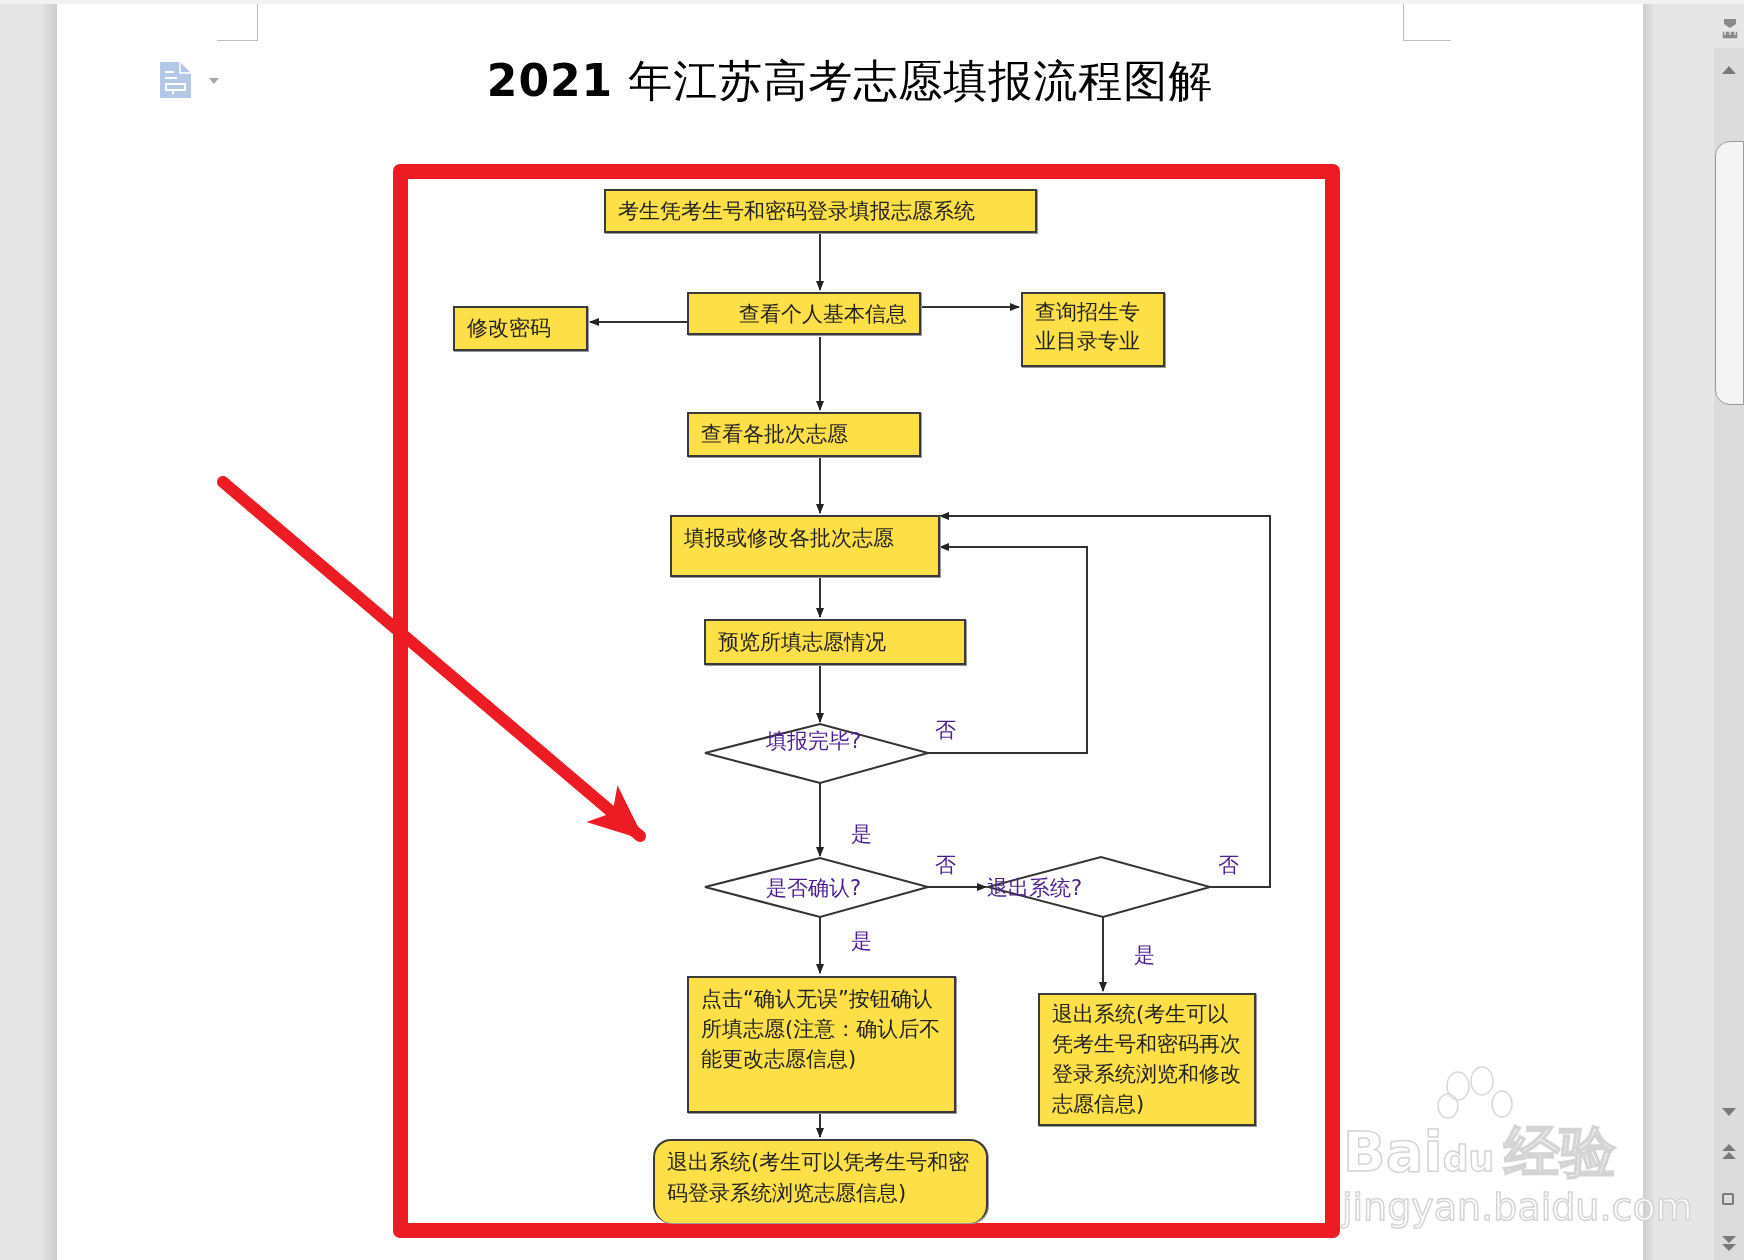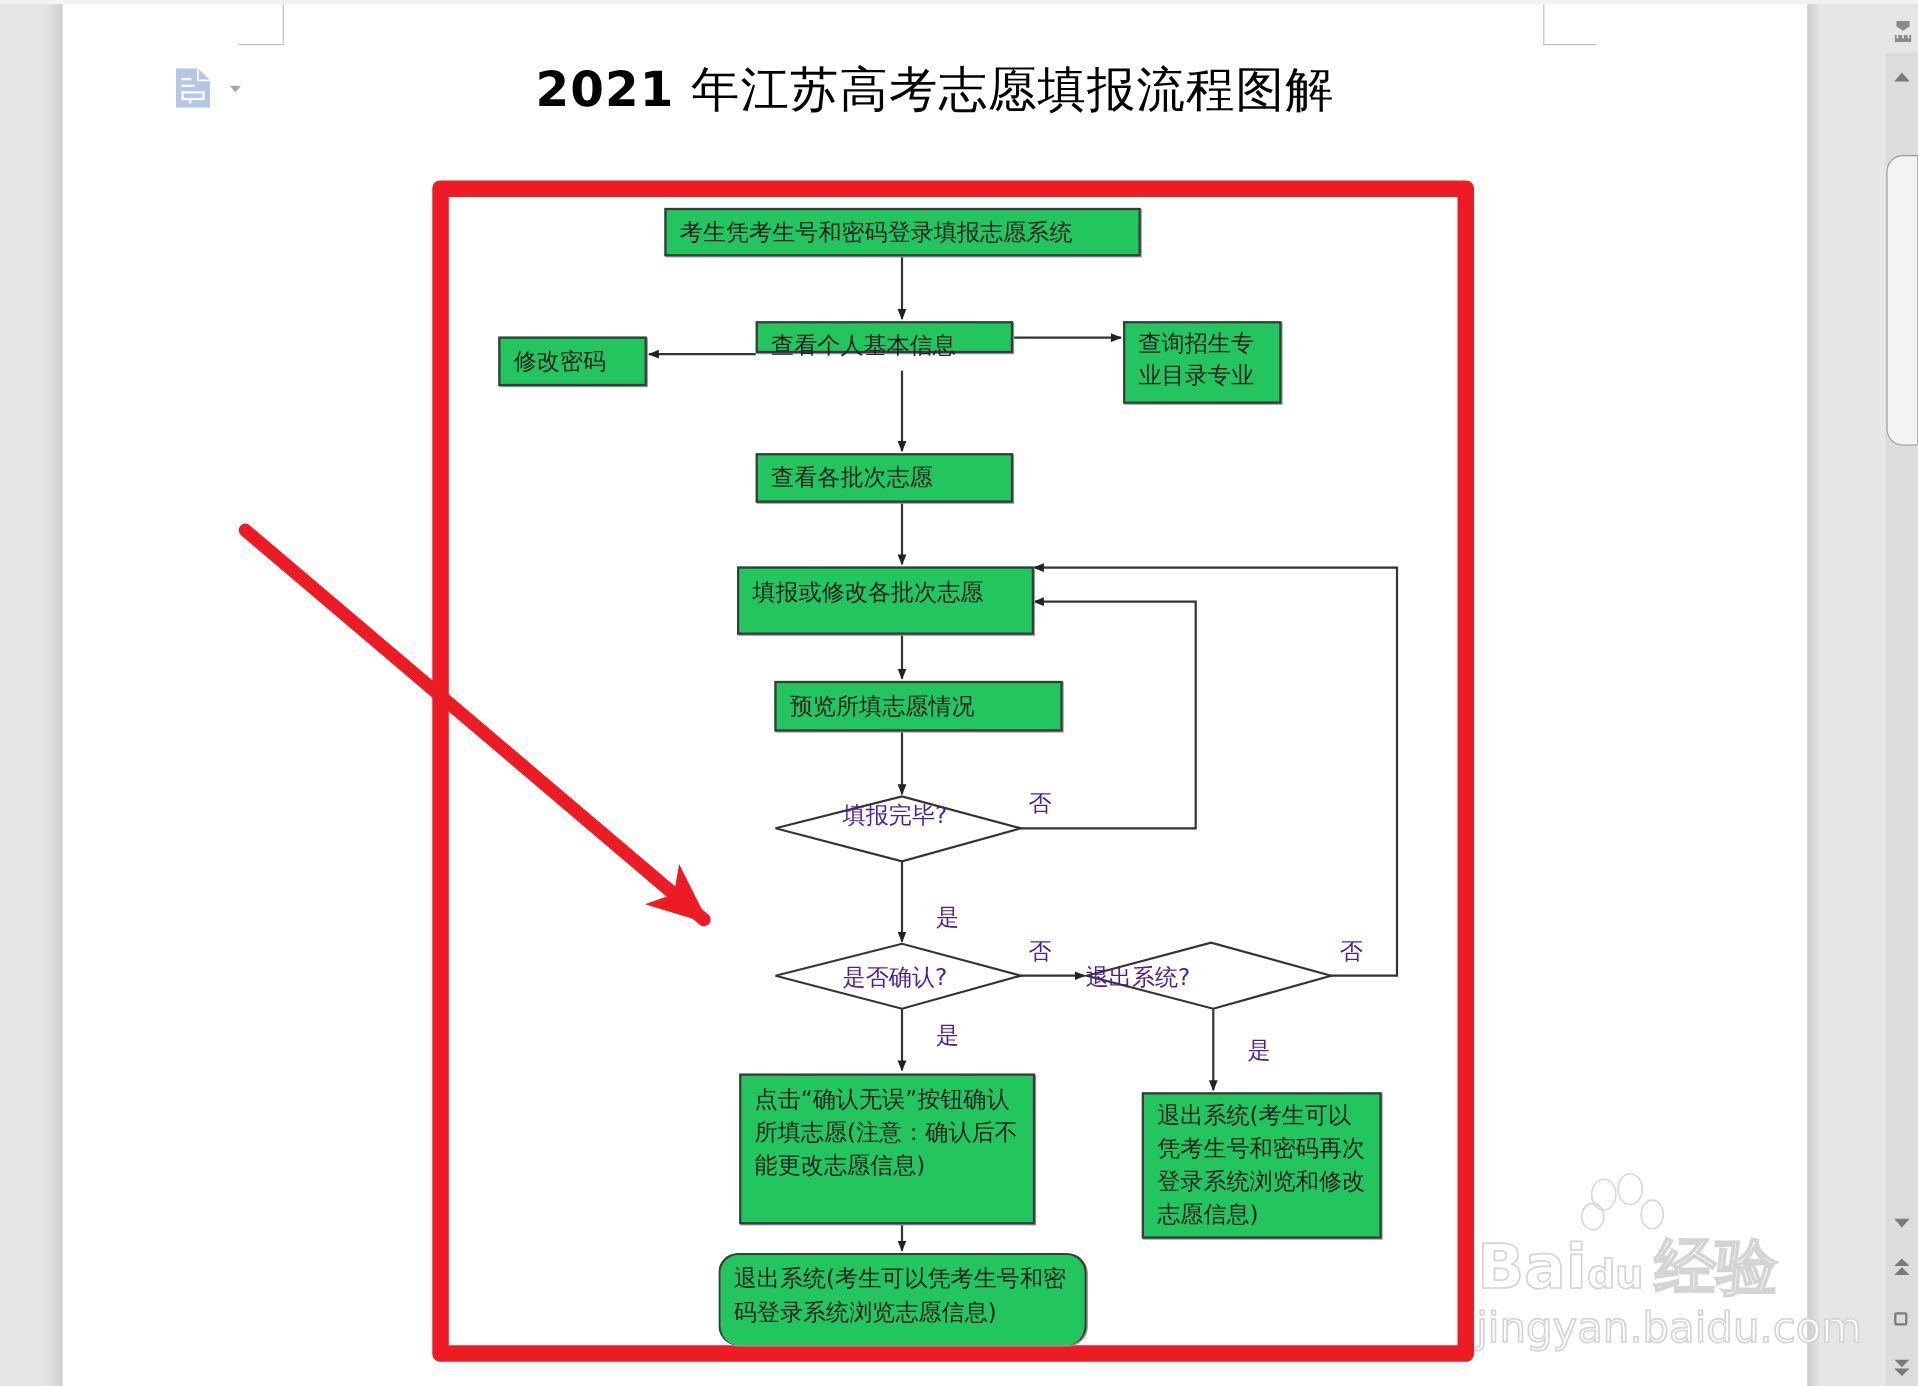--- a/index.html
+++ b/index.html
@@ -7,21 +7,21 @@
   .topstrip { position:absolute; left:0; top:0; width:1744px; height:4px; background:#f2f2f2; }
   .leftgutter { position:absolute; left:0; top:4px; width:57px; height:1256px; background:linear-gradient(to right,#e6e6e6 0,#e6e6e6 40px,#cfcfcf 56px,#c8c8c8 57px); }
   .page { position:absolute; left:57px; top:4px; width:1586px; height:1256px; background:#ffffff; }
   .rightgutter { position:absolute; left:1643px; top:4px; width:101px; height:1256px; background:linear-gradient(to right,#cdcdcd 0,#e6e6e6 12px,#e6e6e6 101px); }
   .corner { position:absolute; border-color:#bdbdbd; border-style:solid; }
   .doc-icon { position:absolute; left:160px; top:62px; width:31px; height:36px; }
   .doc-caret { position:absolute; left:209px; top:78px; width:0; height:0; border-left:5px solid transparent; border-right:5px solid transparent; border-top:6px solid #a8a8a8; }
   .title { position:absolute; left:0; width:1700px; top:52px; text-align:center; font-size:44px; color:#000; font-family:"DejaVu Serif", serif; letter-spacing:1px; }
   .title .year { font-family:"DejaVu Sans", sans-serif; font-weight:bold; }
   .redframe { position:absolute; left:393px; top:164px; width:917px; height:1044px; border:15px solid #ed1c24; border-radius:7px; }
-  .box { position:absolute; border:2px solid #3a3a3a; background:#22c55e; box-shadow:1px 1px 0 #999; font-size:21px; color:#222; line-height:29px; padding:0 12px; box-sizing:border-box; white-space:nowrap; }
+  .box { position:absolute; border:2px solid #3a3a3a; background:#fde047; box-shadow:1px 1px 0 #999; font-size:21px; color:#222; line-height:29px; padding:0 12px; box-sizing:border-box; white-space:nowrap; }
   .box.multi { white-space:normal; padding:6px 12px; }
   .lbl { position:absolute; font-size:21px; color:#4c1d95; }
   svg.lines { position:absolute; left:0; top:0; width:1744px; height:1260px; pointer-events:none; }
   .scroll-track { position:absolute; left:1714px; top:48px; width:30px; height:1212px; background:#dcdcdc; }
   .scroll-thumb { position:absolute; left:1715px; top:141px; width:29px; height:264px; background:#f4f4f4; border:1px solid #9a9a9a; border-radius:15px 0 0 15px; box-sizing:border-box; }
   .wm { position:absolute; color:#fff; -webkit-text-stroke:1.5px #d4d4d4; font-family:"DejaVu Sans", sans-serif; white-space:nowrap; }
 </style>
 </head>
 <body>
 
@@ -78,32 +78,32 @@
   <g stroke="#333" stroke-width="2" fill="#fff">
     <polygon points="705,753 820,724 928,753 820,783"></polygon>
     <polygon points="705,887 820,858 928,887 820,917"></polygon>
     <polygon points="988,887 1101,857 1210,887 1103,917"></polygon>
   </g>
 </svg>
 
 <div class="redframe"></div>
 
 <div class="box" style="left:604px;top:189px;width:433px;height:44px;line-height:40px;">考生凭考生号和密码登录填报志愿系统</div>
-<div class="box" style="left:687px;top:292px;width:234px;height:29px;line-height:41px;">查看个人基本信息</div>
+<div class="box" style="left:687px;top:292px;width:234px;height:43px;line-height:41px;text-align:right;">查看个人基本信息</div>
 <div class="box" style="left:453px;top:306px;width:135px;height:45px;line-height:41px;">修改密码</div>
 <div class="box multi" style="left:1021px;top:292px;width:144px;height:75px;padding:4px 12px;">查询招生专业目录专业</div>
 <div class="box" style="left:687px;top:412px;width:234px;height:45px;line-height:41px;">查看各批次志愿</div>
 <div class="box" style="left:670px;top:515px;width:270px;height:62px;line-height:42px;">填报或修改各批次志愿</div>
 <div class="box" style="left:704px;top:619px;width:262px;height:46px;line-height:42px;">预览所填志愿情况</div>
 
 <div class="lbl" style="left:766px;top:727px;">填报完毕?</div>
 <div class="lbl" style="left:766px;top:874px;">是否确认?</div>
 <div class="lbl" style="left:987px;top:874px;">退出系统?</div>
 
-<div class="box multi" style="left:672px;top:976px;width:269px;height:137px;line-height:30px;">点击“确认无误”按钮确认所填志愿(注意：确认后不能更改志愿信息)</div>
+<div class="box multi" style="left:687px;top:976px;width:269px;height:137px;line-height:30px;">点击“确认无误”按钮确认所填志愿(注意：确认后不能更改志愿信息)</div>
 <div class="box multi" style="left:1038px;top:993px;width:218px;height:133px;line-height:30px;padding:4px 12px;">退出系统(考生可以凭考生号和密码再次登录系统浏览和修改志愿信息)</div>
 <div class="box multi" style="left:653px;top:1139px;width:335px;height:84px;line-height:31px;border-bottom:none;border-radius:18px;">退出系统(考生可以凭考生号和密码登录系统浏览志愿信息)</div>
 
 <div class="lbl" style="left:935px;top:716px;">否</div>
 <div class="lbl" style="left:851px;top:820px;">是</div>
 <div class="lbl" style="left:935px;top:851px;">否</div>
 <div class="lbl" style="left:1218px;top:851px;">否</div>
 <div class="lbl" style="left:851px;top:927px;">是</div>
 <div class="lbl" style="left:1134px;top:941px;">是</div>
 

